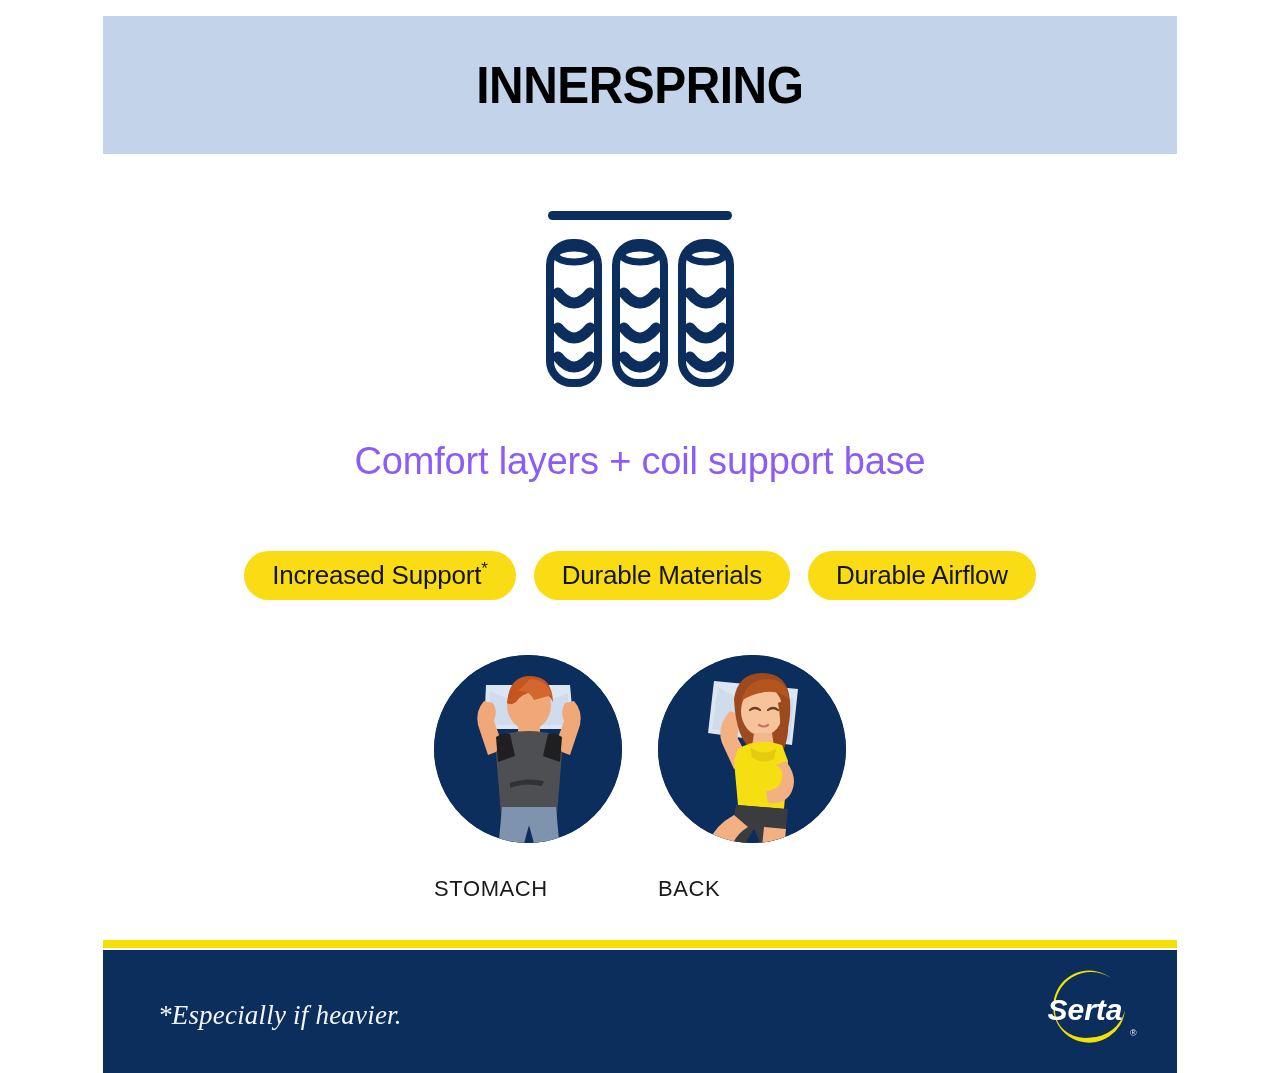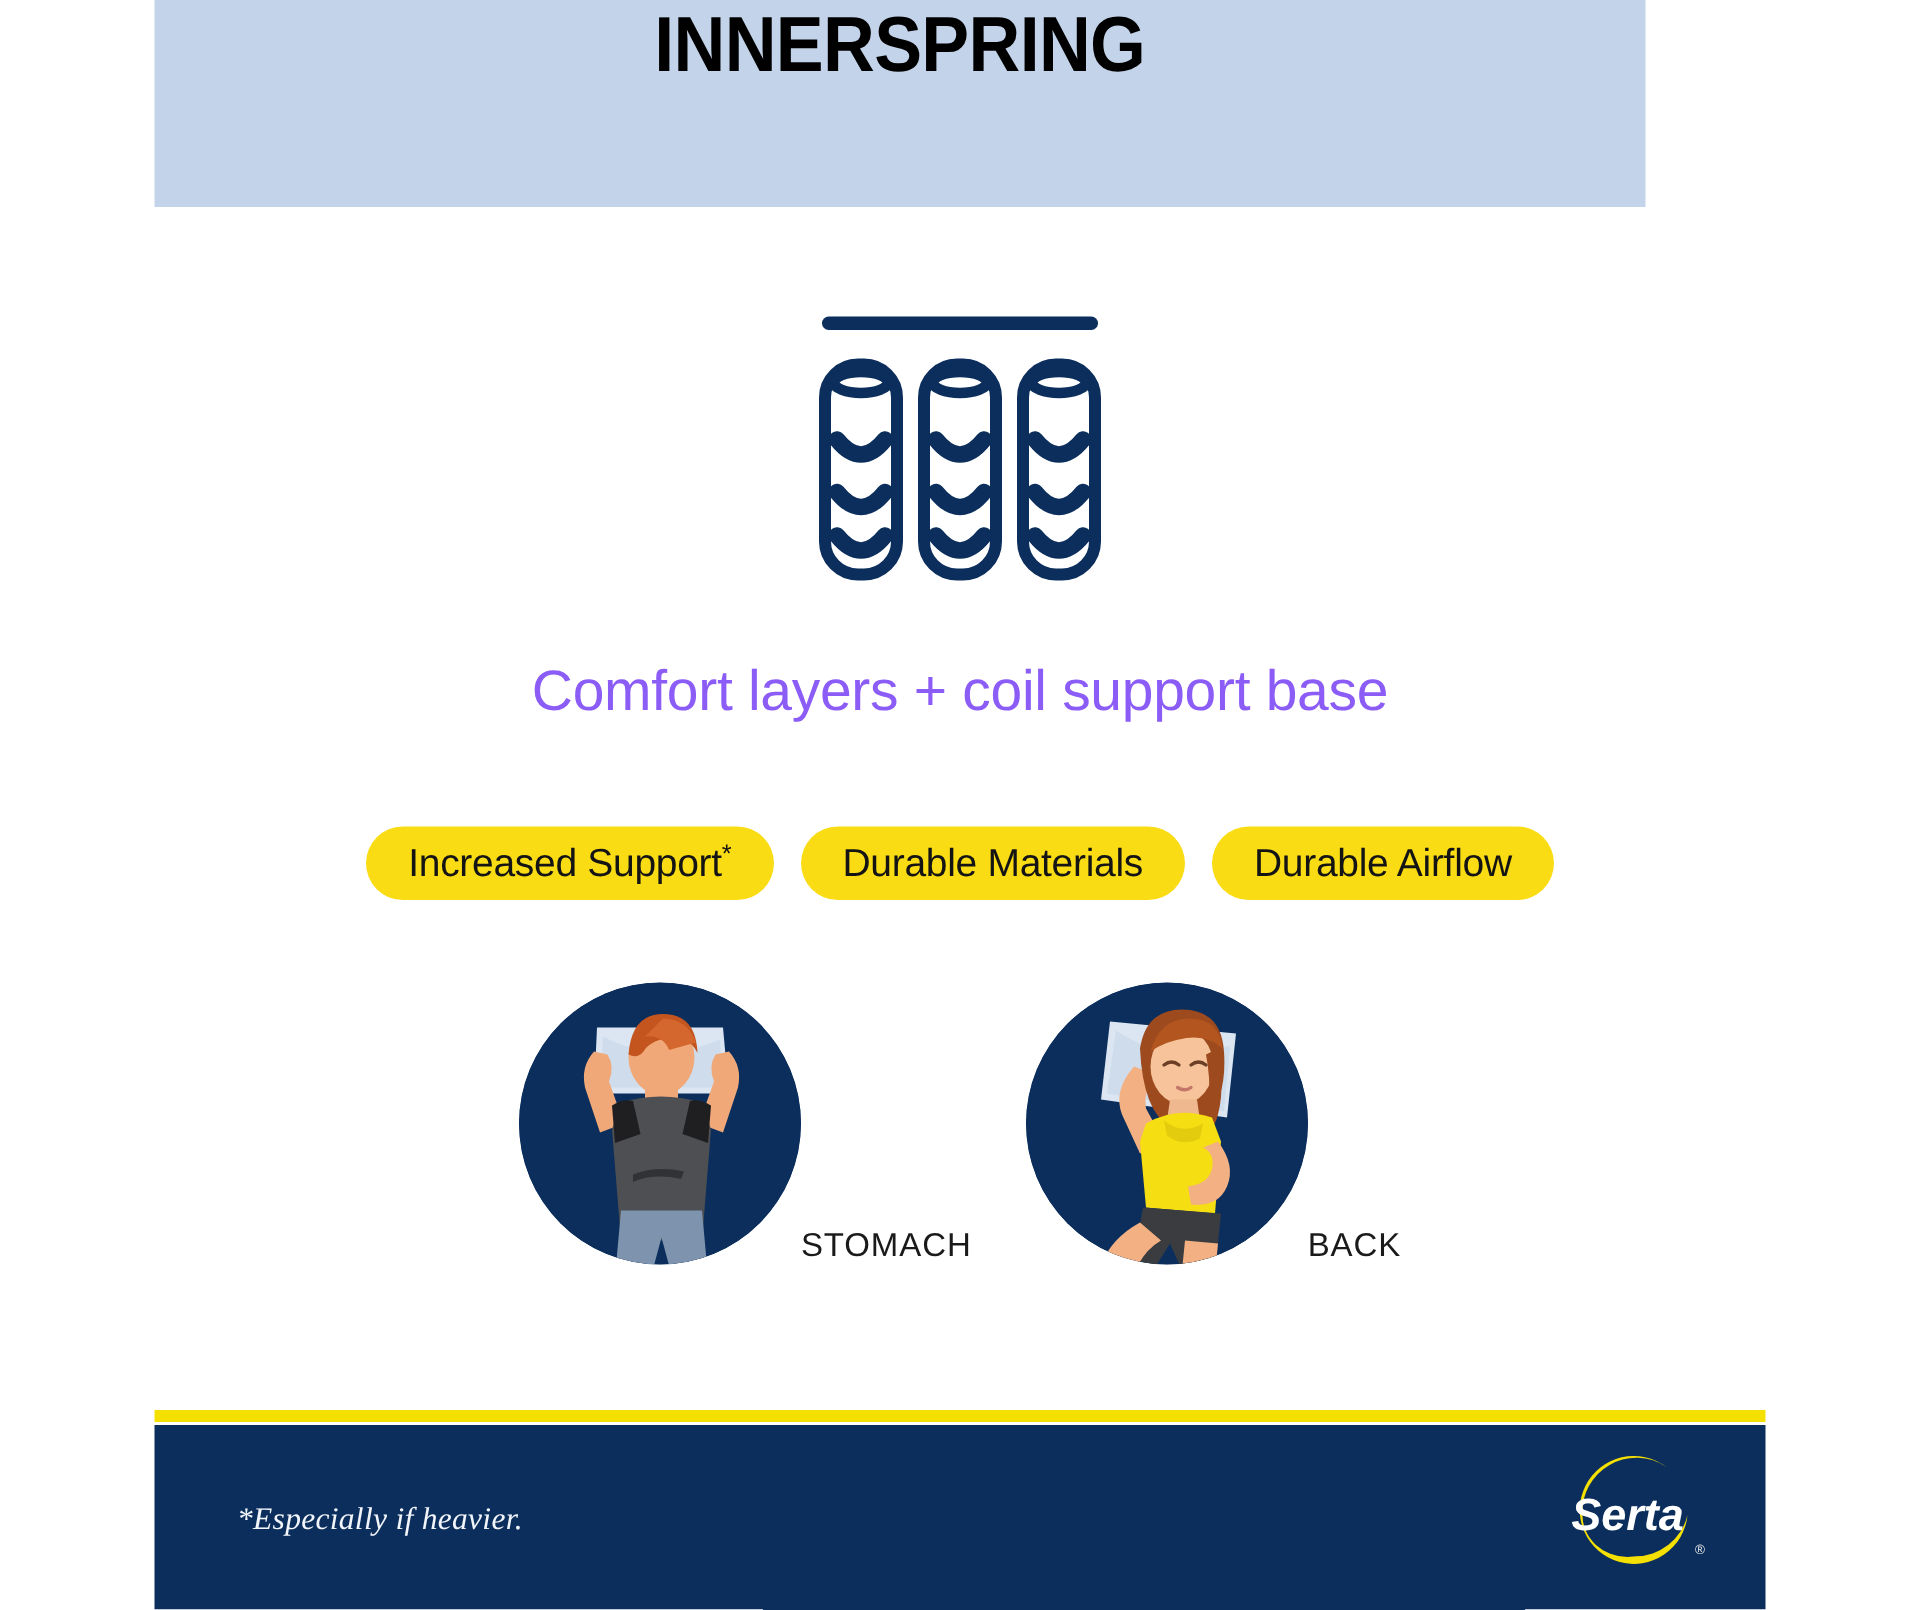--- a/index.html
+++ b/index.html
@@ -21,25 +21,26 @@
     left: 0; top: 0;
     width: 1280px;
     height: 1073px;
     background: #ffffff;
   }
 
   
   .header-band {
     position: absolute;
     left: 103px;
-    top: 0;
-    width: 994px;
+    top: 16px;
+    width: 1074px;
     height: 138px;
     background: #c3d3e9;
     display: flex;
+    align-items: center;
     justify-content: center;
   }
   .header-title {
     font-family: "Liberation Sans Narrow", "Liberation Sans", sans-serif;
     font-weight: 700;
     font-size: 52px;
     letter-spacing: -0.5px;
     color: #000000;
     transform: scaleX(0.92);
     transform-origin: center;
@@ -115,22 +116,22 @@
     left: 103px;
     top: 655px;
     width: 1074px;
     display: flex;
     justify-content: center;
     align-items: flex-start;
     gap: 36px;
   }
   .position {
     display: flex;
-    flex-direction: row;
-    align-items: flex-end;
+    flex-direction: column;
+    align-items: flex-start;
   }
   .position-circle {
     border-radius: 50%;
     background: #0b2e5c;
     overflow: hidden;
     position: relative;
   }
   .position-circle.stomach { width: 188px; height: 188px; }
   .position-circle.back    { width: 188px; height: 188px; }
   .position-label {
@@ -159,21 +160,21 @@
     width: 1074px;
     height: 123px;
     background: #0b2e5c;
   }
   .footnote {
     position: absolute;
     left: 55px;
     top: 50px;
     font-family: "Liberation Serif", serif;
     font-style: italic;
-    font-size: 21px;
+    font-size: 27px;
     color: #f2f5fa;
     letter-spacing: 0.2px;
     white-space: nowrap;
   }
   .serta-logo {
     position: absolute;
     right: 34px;
     top: 14px;
     width: 110px;
     height: 92px;

